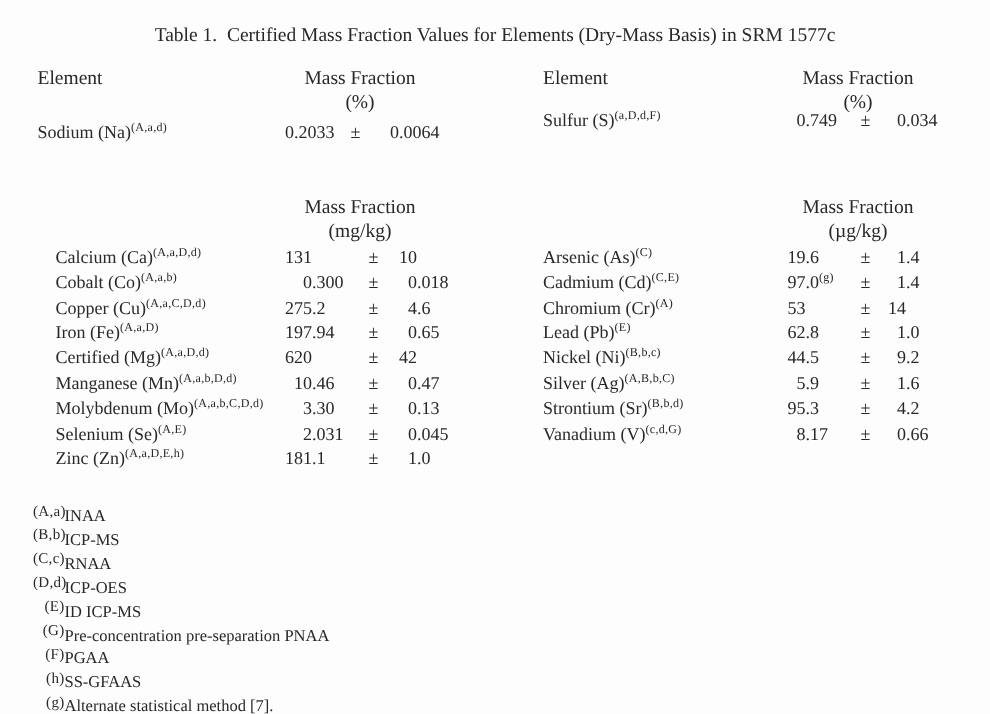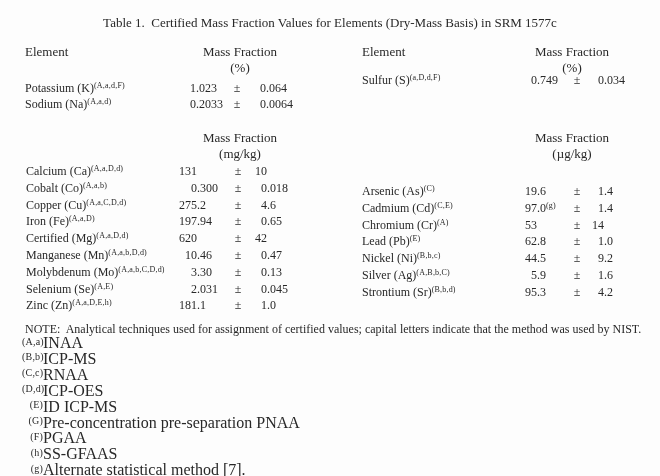--- a/index.html
+++ b/index.html
@@ -25,21 +25,21 @@
   td.vfrac,td.ufrac{text-align:left;}
   td.pm{text-align:center;}
   sup.meth,sup.vnote{font-size:8px;line-height:0;vertical-align:4.5px;letter-spacing:0.2px;}
   .note-intro{position:absolute;left:25px;top:322px;font-size:12px;white-space:pre;}
   .note-list{position:absolute;left:22px;top:336px;}
   .note-item{line-height:13.9px;white-space:nowrap;}
   .note-label{
     display:inline-block;width:21px;font-size:10px;
     position:relative;top:-3.5px;letter-spacing:0.2px;text-align:right;
   }
-  .note-text{font-size:16px;margin-top:16px;}
+  .note-text{font-size:11px;margin-top:16px;}
 </style>
 </head>
 <body>
 
 <div class="page">
 
   <div class="title">Table 1.  Certified Mass Fraction Values for Elements (Dry-Mass Basis) in SRM 1577c</div>
 
   <div class="hdr" style="left:25px;top:44px;">Element</div>
   <div class="hdr center" style="left:177px;top:44px;width:126px;">Mass Fraction</div>
@@ -52,28 +52,20 @@
     <colgroup>
         <col style="width:150px">
         <col style="width:21px">
         <col style="width:34px">
         <col style="width:14px">
         <col style="width:22px">
         <col style="width:44px">
       </colgroup>
     <tbody>
 
-        <tr>
-          <td class="name"><span>Potassium (K)</span><sup class="meth">(A,a,d,F)</sup></td>
-          <td class="vint">1</td>
-          <td class="vfrac"><span>.023</span><sup class="vnote"></sup></td>
-          <td class="pm">±</td>
-          <td class="uint">0</td>
-          <td class="ufrac">.064</td>
-        </tr>
 
         <tr>
           <td class="name"><span>Sodium (Na)</span><sup class="meth">(A,a,d)</sup></td>
           <td class="vint">0</td>
           <td class="vfrac"><span>.2033</span><sup class="vnote"></sup></td>
           <td class="pm">±</td>
           <td class="uint">0</td>
           <td class="ufrac">.0064</td>
         </tr>
       </tbody>
@@ -99,21 +91,21 @@
           <td class="ufrac">.034</td>
         </tr>
       </tbody>
   </table>
 
   <div class="hdr center" style="left:177px;top:130px;width:126px;">Mass Fraction</div>
   <div class="hdr center" style="left:177px;top:146px;width:126px;">(mg/kg)</div>
   <div class="hdr center" style="left:509px;top:130px;width:126px;">Mass Fraction</div>
   <div class="hdr center" style="left:509px;top:146px;width:126px;">(µg/kg)</div>
 
-  <table class="vals s2" style="left:26px;top:163px;">
+  <table class="vals s2" style="left:37px;top:163px;">
     <colgroup>
         <col style="width:150px">
         <col style="width:21px">
         <col style="width:34px">
         <col style="width:14px">
         <col style="width:22px">
         <col style="width:44px">
       </colgroup>
     <tbody>
 
@@ -193,21 +185,21 @@
           <td class="name"><span>Zinc (Zn)</span><sup class="meth">(A,a,D,E,h)</sup></td>
           <td class="vint">181</td>
           <td class="vfrac"><span>.1</span><sup class="vnote"></sup></td>
           <td class="pm">±</td>
           <td class="uint">1</td>
           <td class="ufrac">.0</td>
         </tr>
       </tbody>
   </table>
 
-  <table class="vals s2" style="left:362px;top:163px;margin-top:20px;">
+  <table class="vals s2" style="left:362px;top:163px;">
     <colgroup>
         <col style="width:158px">
         <col style="width:17px">
         <col style="width:31px">
         <col style="width:18px">
         <col style="width:18px">
         <col style="width:40px">
       </colgroup>
     <tbody>
 
@@ -267,24 +259,31 @@
 
         <tr>
           <td class="name"><span>Strontium (Sr)</span><sup class="meth">(B,b,d)</sup></td>
           <td class="vint">95</td>
           <td class="vfrac"><span>.3</span><sup class="vnote"></sup></td>
           <td class="pm">±</td>
           <td class="uint">4</td>
           <td class="ufrac">.2</td>
         </tr>
 
+        <tr>
+          <td class="name"><span>Vanadium (V)</span><sup class="meth">(c,d,G)</sup></td>
+          <td class="vint">8</td>
+          <td class="vfrac"><span>.17</span><sup class="vnote"></sup></td>
+          <td class="pm">±</td>
+          <td class="uint">0</td>
+          <td class="ufrac">.66</td>
+        </tr>
       </tbody>
   </table>
 
-  <div class="note-intro">NOTE:  Analytical techniques used for assignment of certified values; capital letters indicate that the method was used by NIST.</div>
 
   <div class="note-list">
 
       <div class="note-item">
         <span class="note-label">(A,a)</span><span class="note-text">INAA</span>
       </div>
 
       <div class="note-item">
         <span class="note-label">(B,b)</span><span class="note-text">ICP-MS</span>
       </div>

